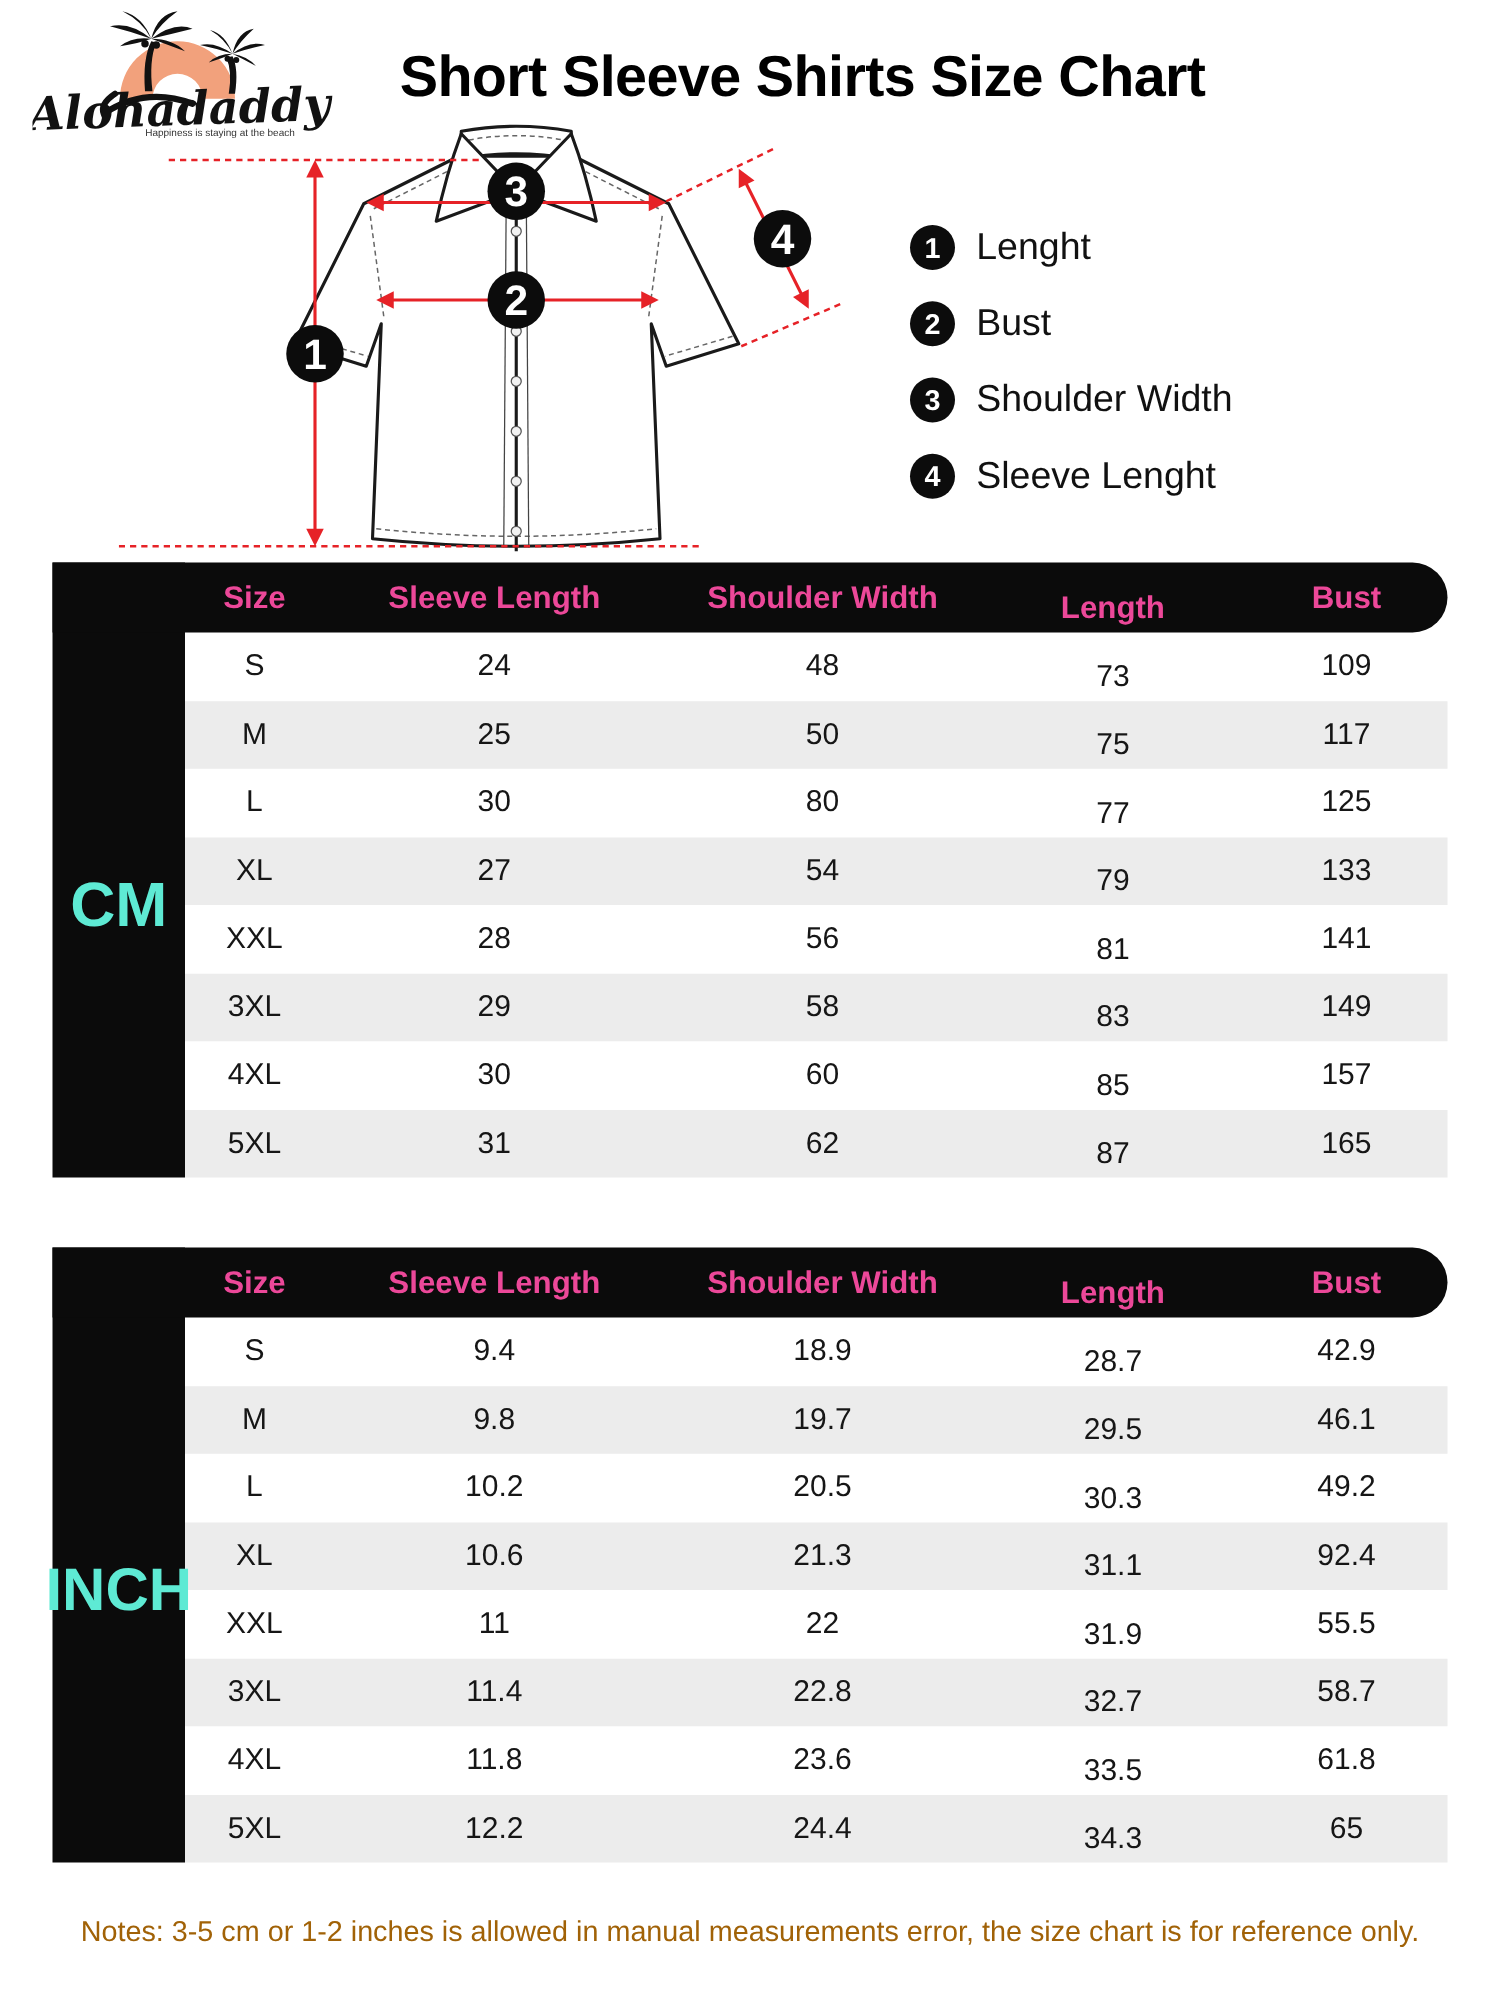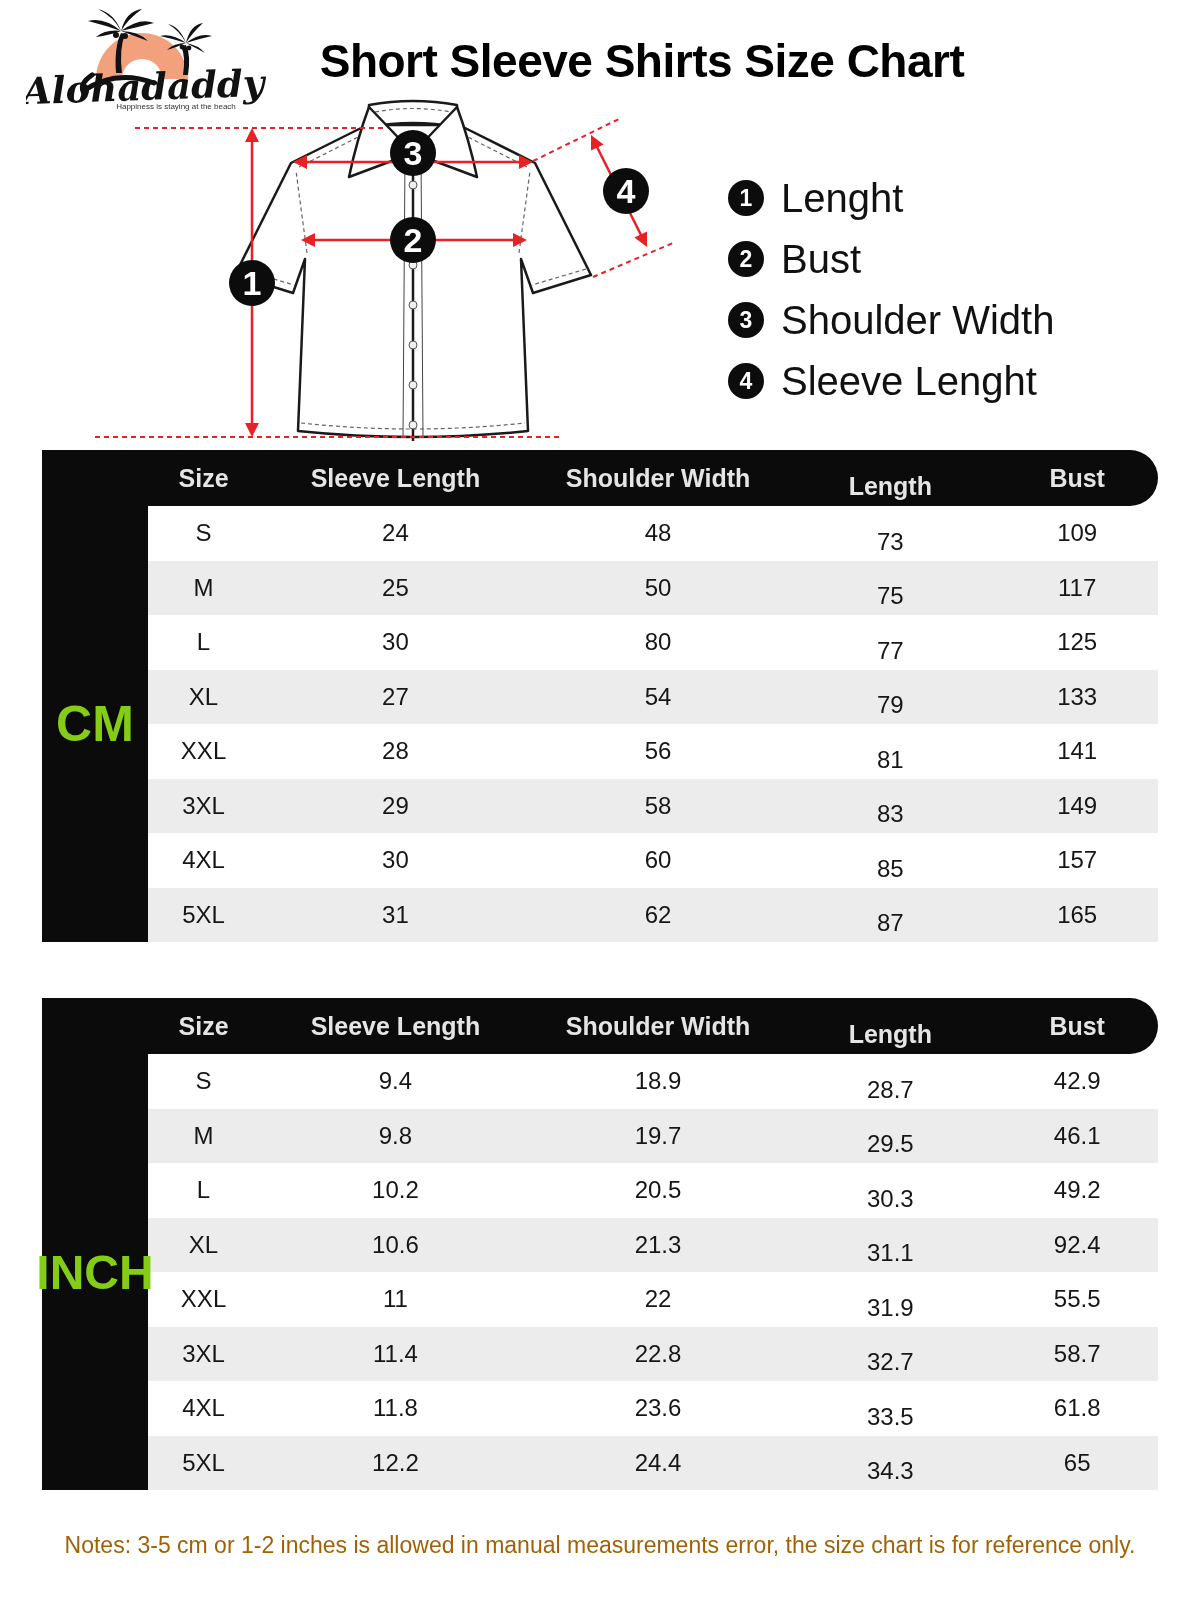--- a/index.html
+++ b/index.html
@@ -14,29 +14,29 @@
 
   
   #shirt-svg{position:absolute;left:95px;top:95px;width:620px;height:360px;}
 
   
   #legend{position:absolute;left:728px;top:180px;}
   .legend-item{display:flex;align-items:center;height:36px;margin-bottom:25px;}
   .legend-badge{width:36px;height:36px;border-radius:50%;background:#0c0c0c;color:#fff;
     font-weight:bold;font-size:23px;display:flex;align-items:center;justify-content:center;
     margin-right:17px;flex:0 0 36px;}
-  .legend-label{font-size:40px;color:#111;}
+  .legend-label{font-size:30px;color:#111;}
 
   
   .size-table{position:absolute;left:42px;width:1116px;height:492px;}
   .t-header{position:absolute;top:0;left:0;right:0;height:56px;background:#0b0b0b;
-    border-radius:0 28px 28px 0;display:flex;align-items:center;color:#e5e5e5;
+    border-radius:0 28px 28px 0;display:flex;align-items:center;color:#ec4899;
     font-weight:bold;font-size:25px;padding-left:106px;box-sizing:border-box;z-index:2;}
   .side-label{position:absolute;left:0;top:0;bottom:0;width:106px;background:#0b0b0b;
-    display:flex;align-items:center;justify-content:center;color:#84cc16;font-weight:bold;
+    display:flex;align-items:center;justify-content:center;color:#5eead4;font-weight:bold;
     box-sizing:border-box;padding-top:56px;z-index:1;}
   .side-label.cm{font-size:50px;}
   .side-label.inch{font-size:48px;letter-spacing:0;}
   .t-body{position:absolute;top:56px;left:106px;right:0;bottom:0;}
   .t-row{display:flex;align-items:center;height:54.5px;font-size:24px;color:#161616;}
   .t-row.alt{background:#ececec;}
   .tc{text-align:center;box-sizing:border-box;}
   .c0{width:11%;} .c1{width:27%;} .c2{width:25%;} .c3{width:21%;margin-top:17px;} .c4{width:16%;}
 
   

